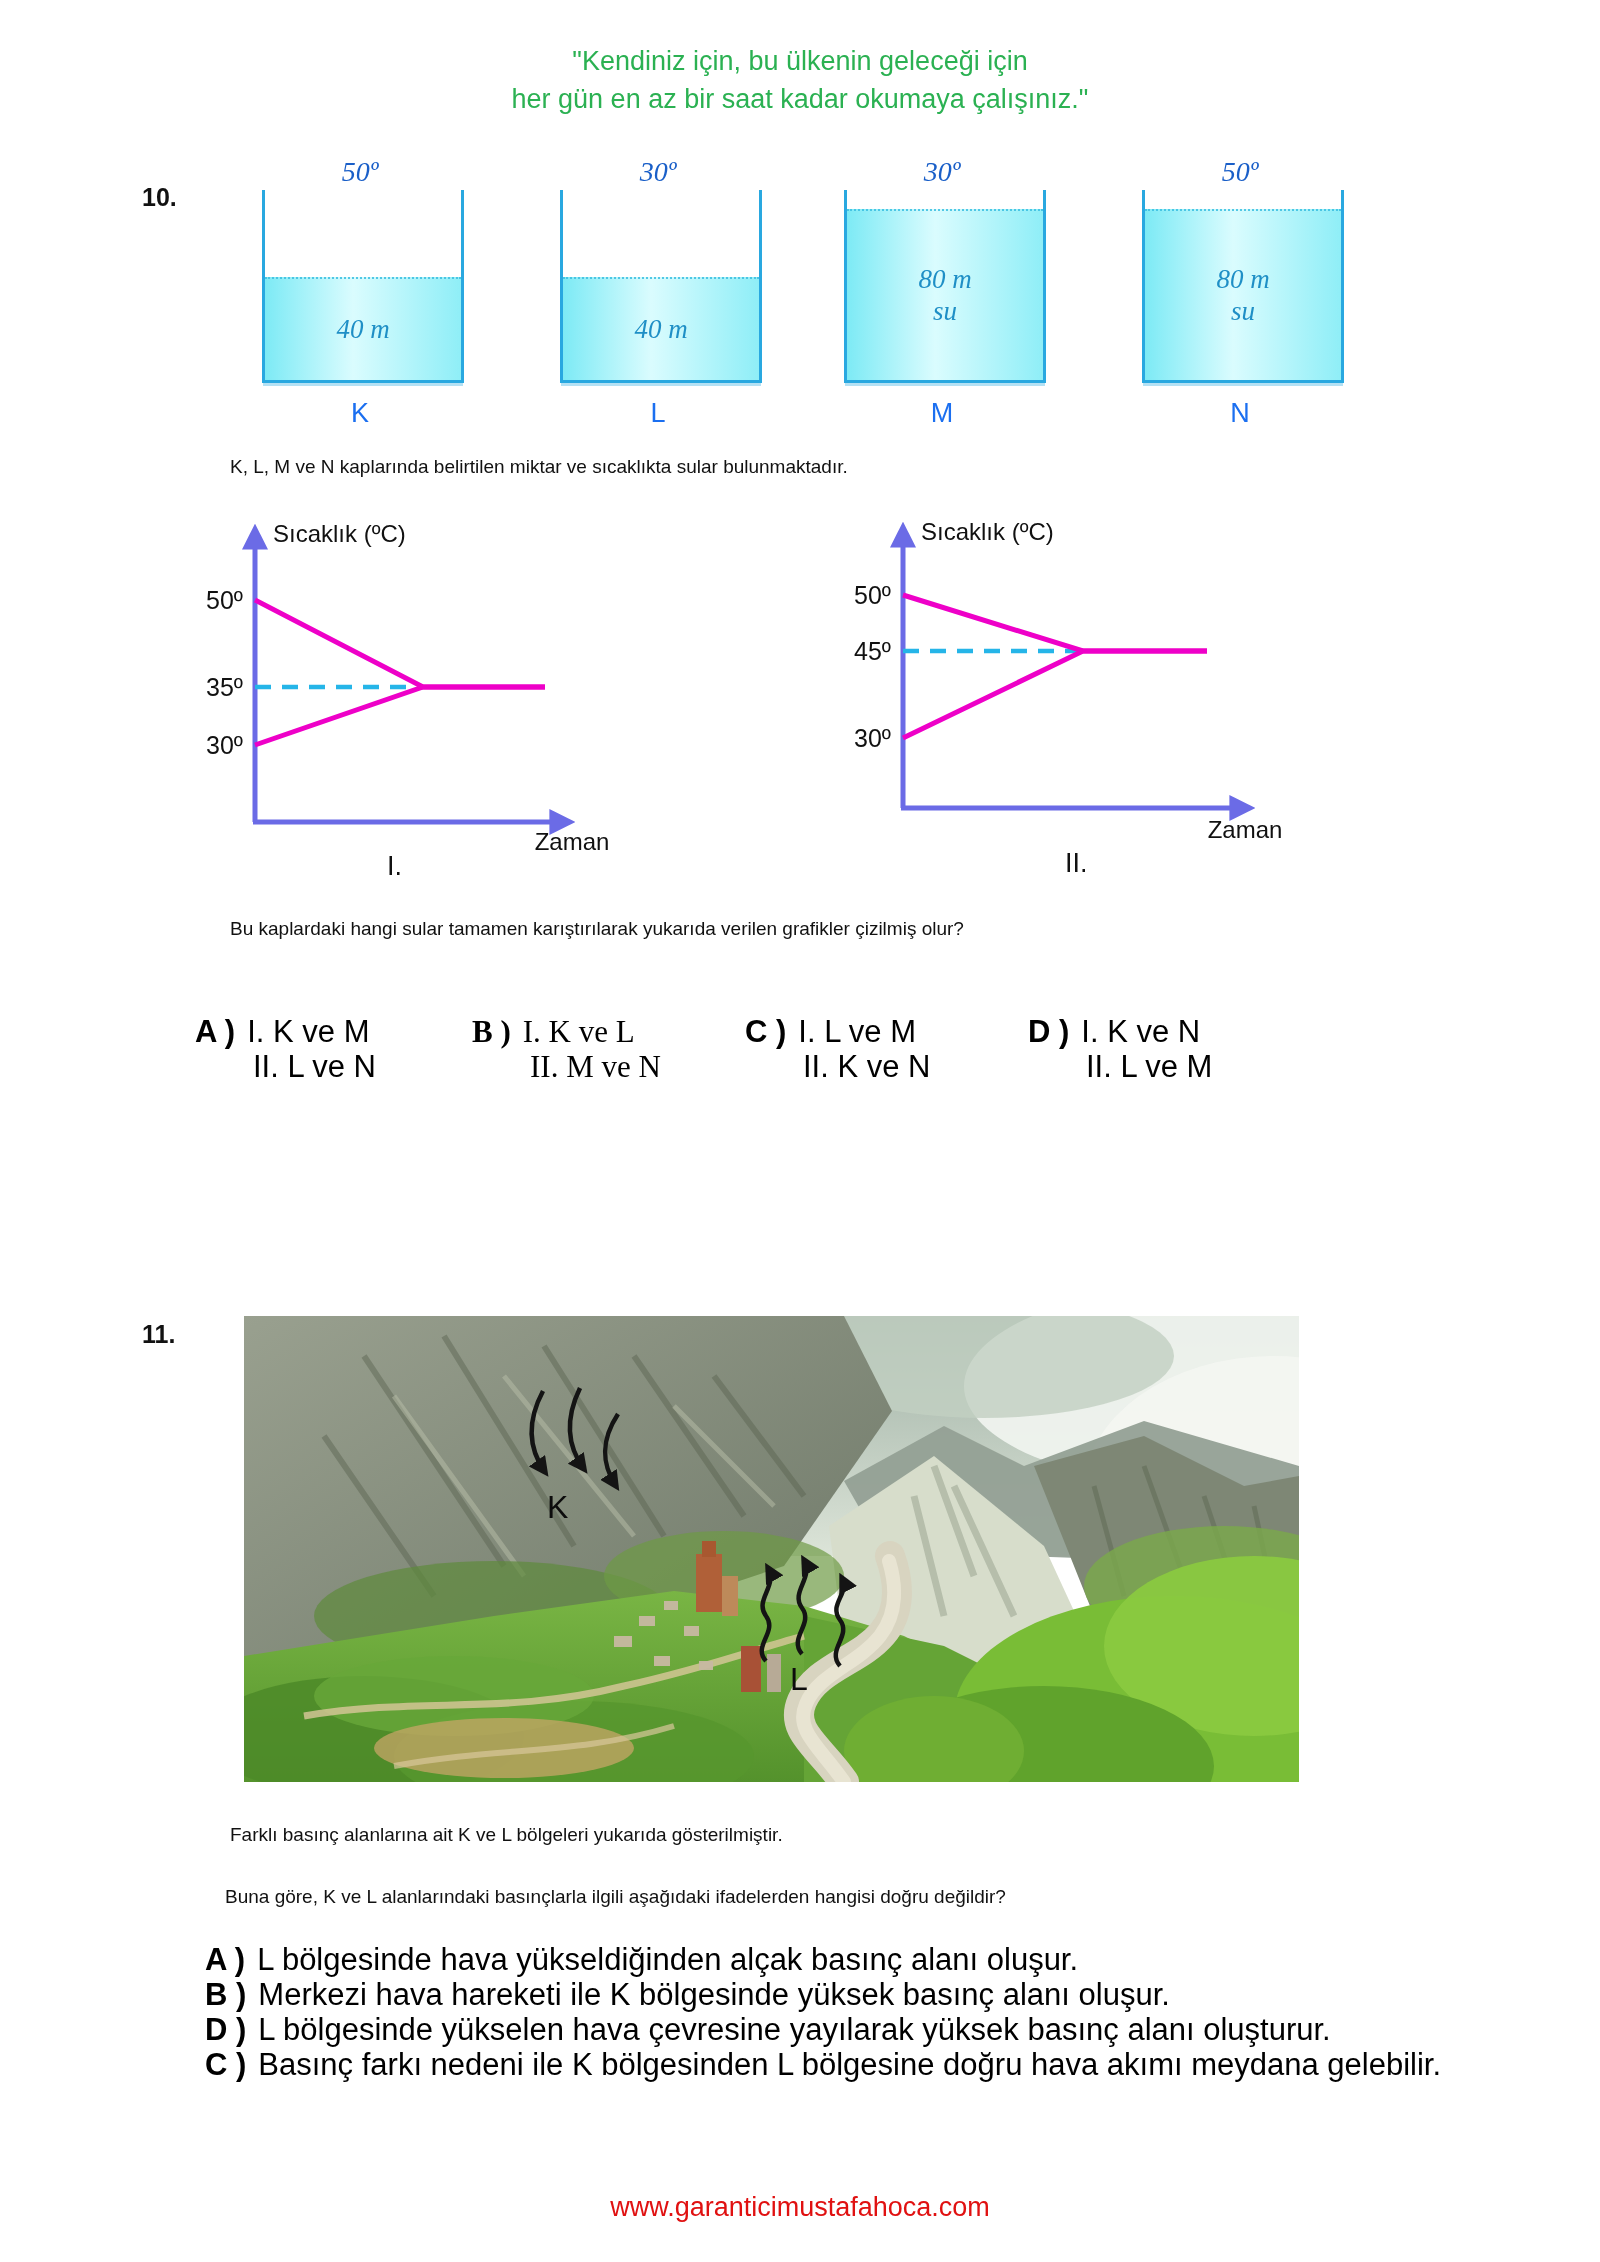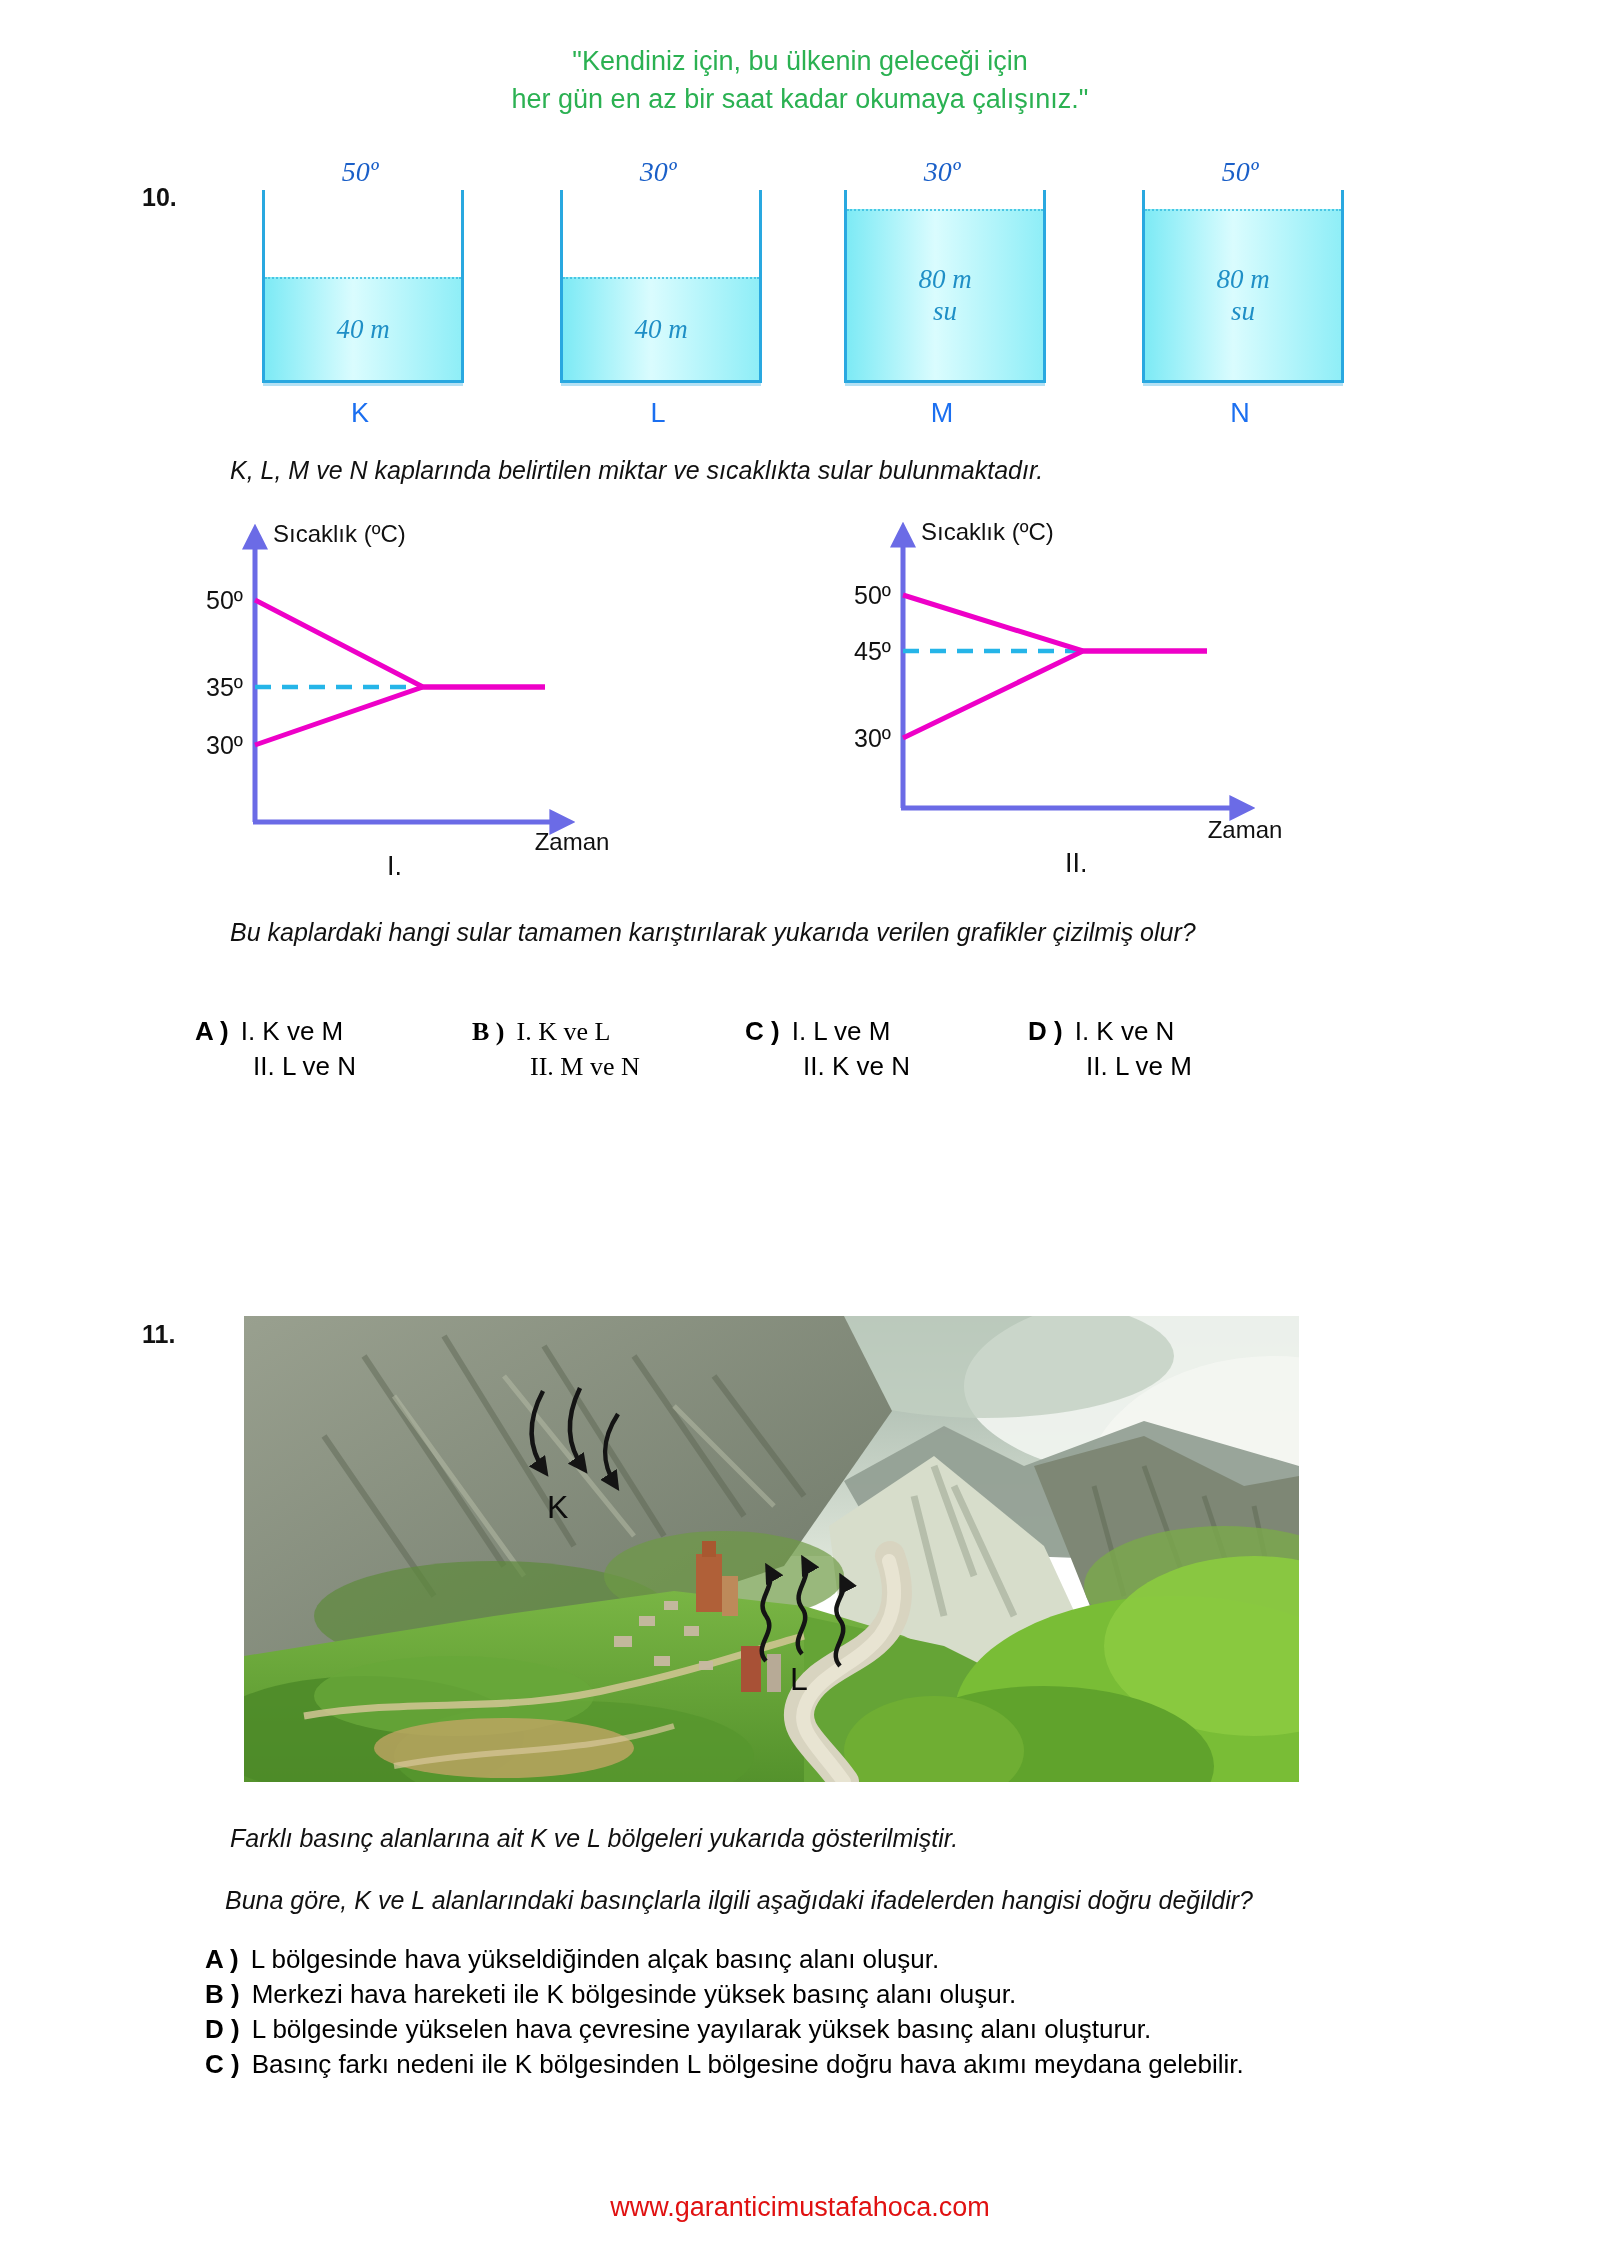--- a/index.html
+++ b/index.html
@@ -1,37 +1,37 @@
 <!DOCTYPE html>
 <html><head>
 <meta charset="utf-8">
 <style>
   html,body{margin:0;padding:0;background:#ffffff;}
   .page{position:relative;width:1600px;height:2262px;background:#ffffff;overflow:hidden;
         font-family:"Liberation Sans",sans-serif;color:#000;}
   .abs{position:absolute;}
   .quote{width:1600px;text-align:center;font-size:27px;font-weight:500;color:#2bb152;}
   .qnum{font-size:25px;font-weight:bold;color:#111;}
-  .body-text{font-size:25px;color:#111;font-style:italic;}
+  .body-text{font-size:19px;color:#111;}
   
   .beaker{position:absolute;width:196px;height:190px;
           border-left:3px solid #29a8e0;border-right:3px solid #29a8e0;border-bottom:3px solid #29a8e0;
           box-shadow:0 4px 0 -1px rgba(41,168,224,.35);}
   .water{position:absolute;left:0;right:0;bottom:0;
          background:linear-gradient(90deg,#7deaf5 0%,#dafcfe 45%,#8feef7 100%);
          border-top:2px dotted rgba(60,190,225,.85);
          display:flex;flex-direction:column;align-items:center;justify-content:center;}
   .water-low{height:101px;margin-top:29px;}
   .water-high{height:169px;}
   .amount{font-family:"Liberation Serif",serif;font-style:italic;font-size:27px;color:#1f8fc6;line-height:1.18;text-align:center;}
   .temp-label{position:absolute;width:196px;text-align:center;font-family:"Liberation Serif",serif;
               font-style:italic;font-size:28px;color:#1a5fc8;}
   .cap-name{position:absolute;width:196px;text-align:center;font-size:27px;color:#1b6ff0;}
   
-  .opt-row{font-size:26px;line-height:35px;white-space:nowrap;}
+  .opt-row{font-size:31px;line-height:35px;white-space:nowrap;}
   .opt-letter{font-weight:bold;margin-right:12px;}
   .opt-row2{padding-left:58px;}
   .footer{width:1600px;text-align:center;font-size:27px;color:#e01111;}
   svg text{font-family:"Liberation Sans",sans-serif;}
 </style>
 </head>
 <body>
 
 <div class="page">
 

